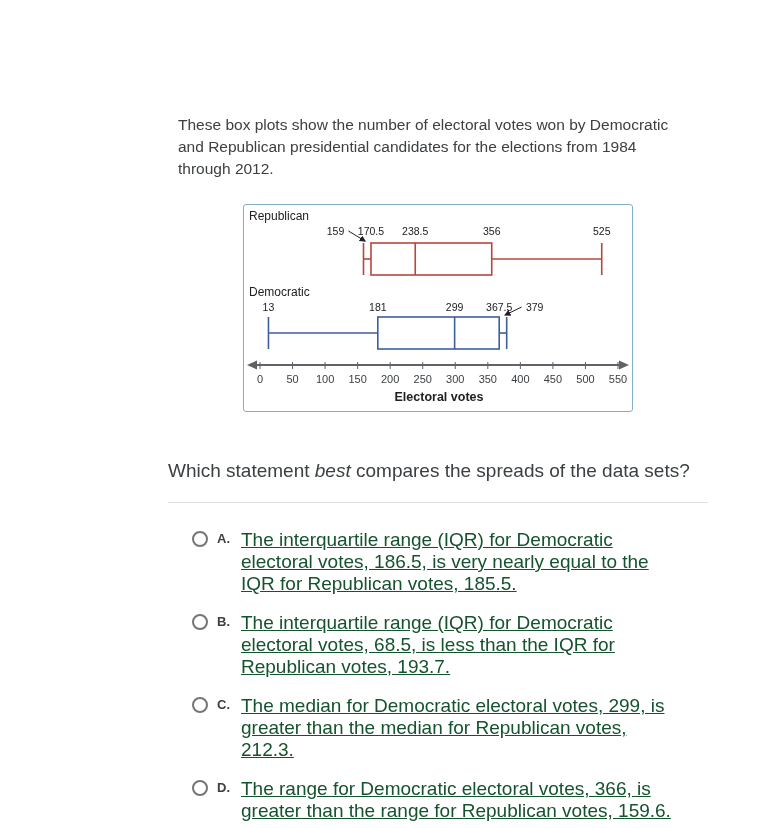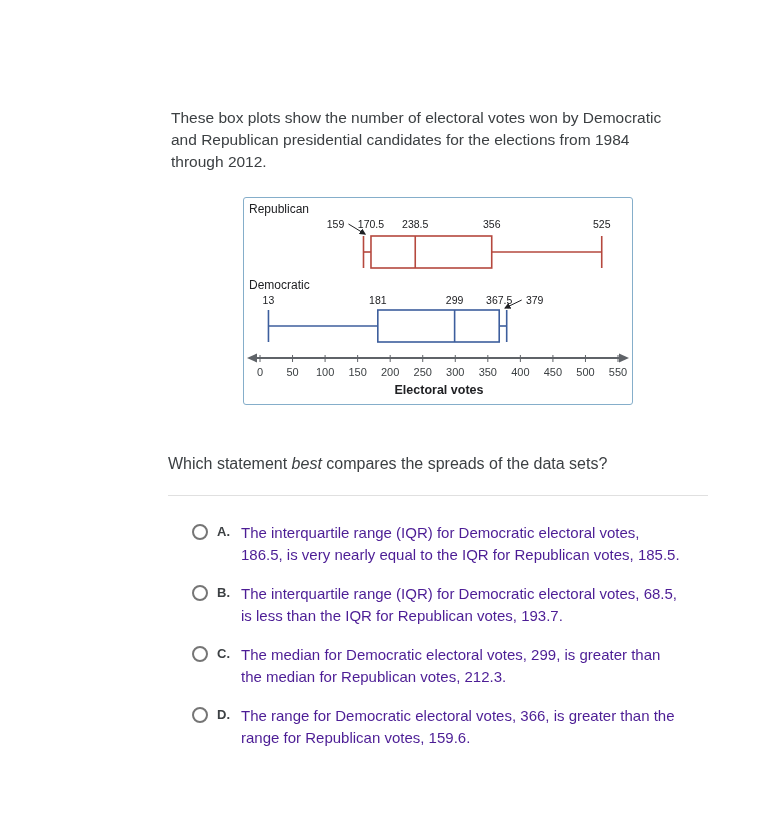--- a/index.html
+++ b/index.html
@@ -9,33 +9,33 @@
     background: #ffffff;
     font-family: "Liberation Sans", "DejaVu Sans", sans-serif;
     color: #3c4043;
     overflow: hidden;
   }
   .page { padding: 104px 0 0 168px; }
   .intro {
     width: 505px;
     font-size: 15.5px;
     line-height: 22px;
-    margin: 3px;
+    margin: 10px;
   }
   .chart-card {
     margin: 24px 0 0 75px;
     width: 390px;
     height: 208px;
     border: 1px solid #85aeca;
     border-radius: 3px;
     background: #ffffff;
   }
   svg text { font-family: "Liberation Sans", "DejaVu Sans", sans-serif; }
   .question {
-    font-size: 16px;
+    font-size: 19px;
     line-height: 22px;
     margin: 48px 0 0 0;
   }
   .question .em { font-style: italic; }
   .divider {
     border: none;
     border-top: 1px solid #e0e0e0;
     margin: 20px 0 0 0;
     width: 540px;
   }
@@ -59,23 +59,24 @@
     flex: 0 0 auto;
     width: 24px;
     margin-left: 9px;
     font-weight: bold;
     font-size: 13px;
     color: #3c4043;
     padding-top: 2px;
   }
   .option-text {
     flex: 1 1 auto;
-    font-size: 15px;
+    font-size: 19px;
     line-height: 22px;
-    color: #4c1d95;
+    color: #14532d;
+    text-decoration: underline;
   }
 </style>
 </head>
 <body>
 
 <div class="page">
 
   <p class="intro">These box plots show the number of electoral votes won by Democratic and Republican presidential candidates for the elections from 1984 through 2012.</p>
 
   <div class="chart-card">

